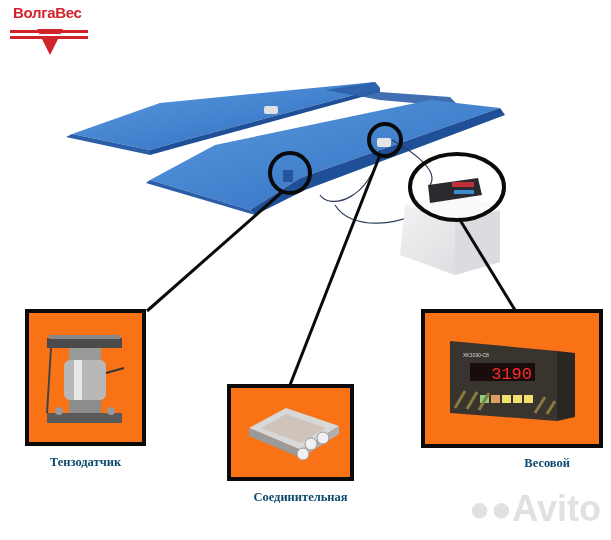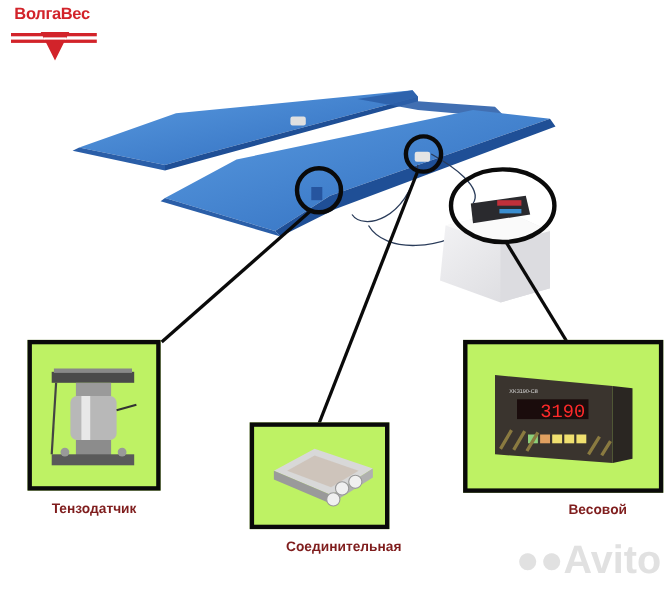--- a/index.html
+++ b/index.html
@@ -1,21 +1,21 @@
 <!DOCTYPE html>
 <html><head>
 <meta charset="utf-8">
 <style>
   html,body{margin:0;padding:0;background:#fff;}
   body{width:611px;height:540px;position:relative;overflow:hidden;font-family:"Liberation Sans",sans-serif;}
   .abs{position:absolute;}
   .logo-text{left:13px;top:4px;font-family:"Liberation Sans",sans-serif;font-weight:bold;font-size:15px;color:#d2232a;letter-spacing:-0.3px;}
   .title{left:58px;top:56px;font-family:"DejaVu Sans",sans-serif;font-size:28px;line-height:30px;color:#111;z-index:5;white-space:nowrap;}
-  .frame{border:4px solid #0a0a0a;background:#bef264;box-sizing:border-box;}
-  .caption{font-family:Liberation Sans, sans-serif;font-weight:bold;font-size:12.5px;color:#7f1d1d;text-align:center;line-height:15px;}
+  .frame{border:4px solid #0a0a0a;background:#f97316;box-sizing:border-box;}
+  .caption{font-family:Liberation Serif, serif;font-weight:bold;font-size:12.5px;color:#0c4a6e;text-align:center;line-height:15px;}
   .avito{right:10px;bottom:10px;font-family:"Liberation Sans",sans-serif;font-size:36px;color:rgba(200,200,200,0.55);font-weight:bold;text-align:center;}
 </style>
 </head>
 <body>
 
 <div class="abs" style="left:0;top:0;width:100px;height:60px;">
   <div class="abs logo-text">ВолгаВес</div>
   <svg class="abs" style="left:10px;top:27px;" width="80" height="30" viewBox="0 0 80 30">
     <rect x="0" y="3" width="78" height="3" fill="#d2232a"></rect>
     <rect x="0" y="9" width="78" height="3" fill="#d2232a"></rect>
@@ -91,21 +91,21 @@
   <svg width="119" height="89" viewBox="0 0 119 89">
     <polygon points="18,40 55,20 108,38 70,62" fill="#d8d8d8"></polygon>
     <polygon points="30,40 55,26 95,40 70,55" fill="#c8b8a8" opacity="0.6"></polygon>
     <polygon points="18,40 70,62 70,70 18,48" fill="#9a9a9a"></polygon>
     <polygon points="70,62 108,38 108,46 70,70" fill="#b0b0b0"></polygon>
     <circle cx="80" cy="56" r="6" fill="#f0f0f0" stroke="#999"></circle>
     <circle cx="92" cy="50" r="6" fill="#f0f0f0" stroke="#999"></circle>
     <circle cx="72" cy="66" r="6" fill="#f0f0f0" stroke="#999"></circle>
   </svg>
 </div>
-<div class="abs caption" style="left:204px;top:490px;width:161px;text-align:right;">
+<div class="abs caption" style="left:220px;top:490px;width:161px;">
   <div>Соединительная</div>
 </div>
 
 <div class="abs frame" style="left:421px;top:309px;width:182px;height:139px;">
   <svg width="174" height="131" viewBox="0 0 174 131">
     <polygon points="25,28 132,38 132,108 25,100" fill="#3a342e"></polygon>
     <polygon points="132,38 150,40 150,104 132,108" fill="#2a2622"></polygon>
     <rect x="45" y="50" width="65" height="18" fill="#1a0c0c"></rect>
     <text x="107" y="66" text-anchor="end" font-family="Liberation Mono, monospace" font-size="17" fill="#ff2a2a">3190</text>
     <text x="38" y="44" font-family="Liberation Sans, sans-serif" font-size="5" fill="#ddd">XK3190-C8</text>

